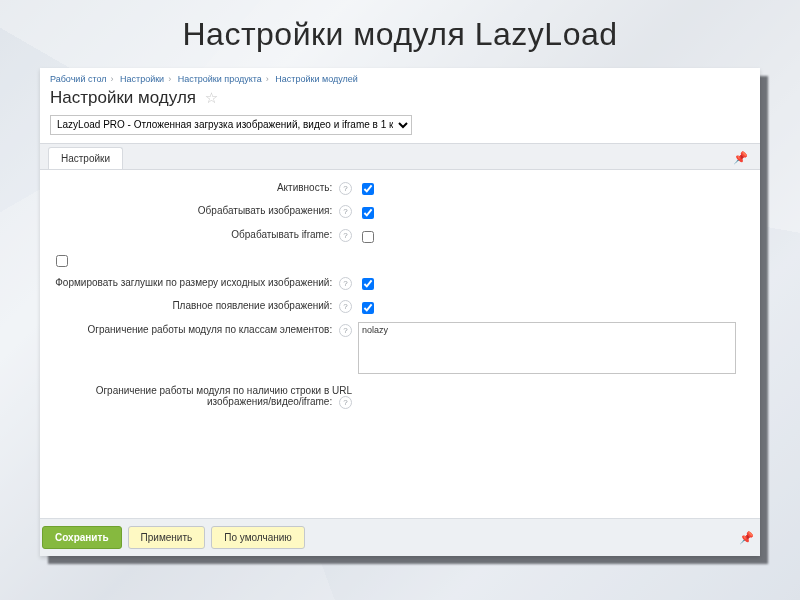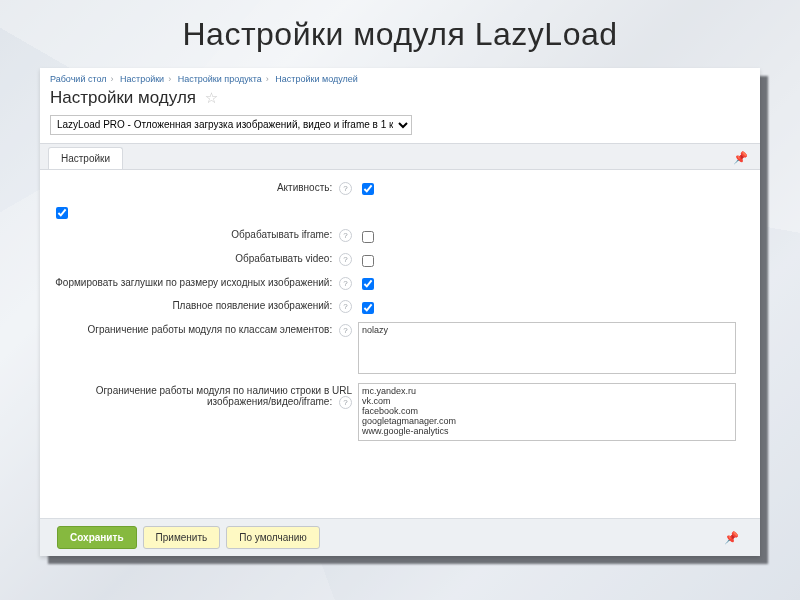--- a/index.html
+++ b/index.html
@@ -23,21 +23,21 @@
   .tab{background:#fff;border:1px solid #d7dadf;border-bottom:none;padding:5px 12px;font-size:10px;color:#333;border-radius:3px 3px 0 0;}
   .pin{margin-left:auto;color:#9aa0a6;font-size:12px;padding-right:4px;}
   .form-area{padding:10px 12px 0;background:#fff;}
   .row{display:flex;align-items:flex-start;margin-bottom:5px;}
   .lbl{width:300px;text-align:right;font-size:10px;color:#333;padding-top:2px;padding-right:6px;}
   .help{display:inline-block;width:11px;height:11px;border-radius:50%;border:1px solid #c9cdd3;color:#9aa0a6;font-size:8px;line-height:11px;text-align:center;margin-left:4px;vertical-align:middle;}
   .ctrl{flex:1;text-decoration:underline;}
   .chk{width:12px;height:12px;vertical-align:middle;}
   .ta{width:370px;height:46px;font-size:9px;font-family:Arial;border:1px solid #c5c5c5;resize:none;padding:2px 3px;color:#333;}
   .ta.small{height:52px;}
-  .footer{position:absolute;left:0;right:0;bottom:0;background:#edf0f3;border-top:1px solid #d9dde2;padding:7px 17px;display:flex;align-items:center;gap:6px;}
+  .footer{position:absolute;left:0;right:0;bottom:0;background:#edf0f3;border-top:1px solid #d9dde2;padding:7px 2px;display:flex;align-items:center;gap:6px;}
   .btn{font-size:10px;padding:5px 12px;border-radius:3px;border:1px solid #c4c8cd;background:#fef9c3;color:#333;cursor:pointer;}
   .btn.primary{background:#86b93f;border-color:#6fa12f;color:#fff;font-weight:700;}
 </style>
 </head>
 <body>
 <div class="bg">
   <div class="title">Настройки модуля LazyLoad</div>
   <div class="panel-shadow"></div>
 
   <div class="panel">
@@ -65,52 +65,47 @@
       <div class="pin">📌</div>
     </div>
 
     <div class="form-area">
 
       <div class="row">
         <div class="lbl"><span>Активность</span>: <span class="help">?</span></div>
         <div class="ctrl"><input type="checkbox" class="chk" checked="" style=""></div>
       </div>
       <div class="row">
+        <div class="lbl"><span>Обрабатывать изображения</span>: <span class="help">?</span></div>
         <div class="ctrl"><input type="checkbox" class="chk" checked="" style=""></div>
       </div>
       <div class="row">
         <div class="lbl"><span>Обрабатывать iframe</span>: <span class="help">?</span></div>
         <div class="ctrl"><input type="checkbox" class="chk" style=""></div>
       </div>
       <div class="row">
-        <div class="lbl"><span>Обрабатывать video</span>: <span class="help">?</span></div>
         <div class="ctrl"><input type="checkbox" class="chk" style=""></div>
       </div>
       <div class="row">
         <div class="lbl"><span>Формировать заглушки по размеру исходных изображений</span>: <span class="help">?</span></div>
         <div class="ctrl"><input type="checkbox" class="chk" checked="" style=""></div>
       </div>
       <div class="row">
         <div class="lbl"><span>Плавное появление изображений</span>: <span class="help">?</span></div>
         <div class="ctrl"><input type="checkbox" class="chk" checked="" style=""></div>
       </div>
 
       <div class="row">
         <div class="lbl"><span>Ограничение работы модуля по классам элементов</span>: <span class="help">?</span></div>
         <div class="ctrl"><textarea class="ta" style="">nolazy</textarea></div>
       </div>
 
 
       <div class="row">
         <div class="lbl"><span>Ограничение работы модуля по наличию строки в URL изображения/видео/iframe</span>: <span class="help">?</span></div>
-        <div class="ctrl"><textarea class="ta small" style="">mc.yandex.ru
-vk.com
-facebook.com
-googletagmanager.com
-www.google-analytics</textarea></div>
       </div>
 
     </div>
 
     <div class="footer">
       <button class="btn primary">Сохранить</button>
       <button class="btn">Применить</button>
       <button class="btn">По умолчанию</button>
       <div class="pin" style="margin-left:auto">📌</div>
     </div>

